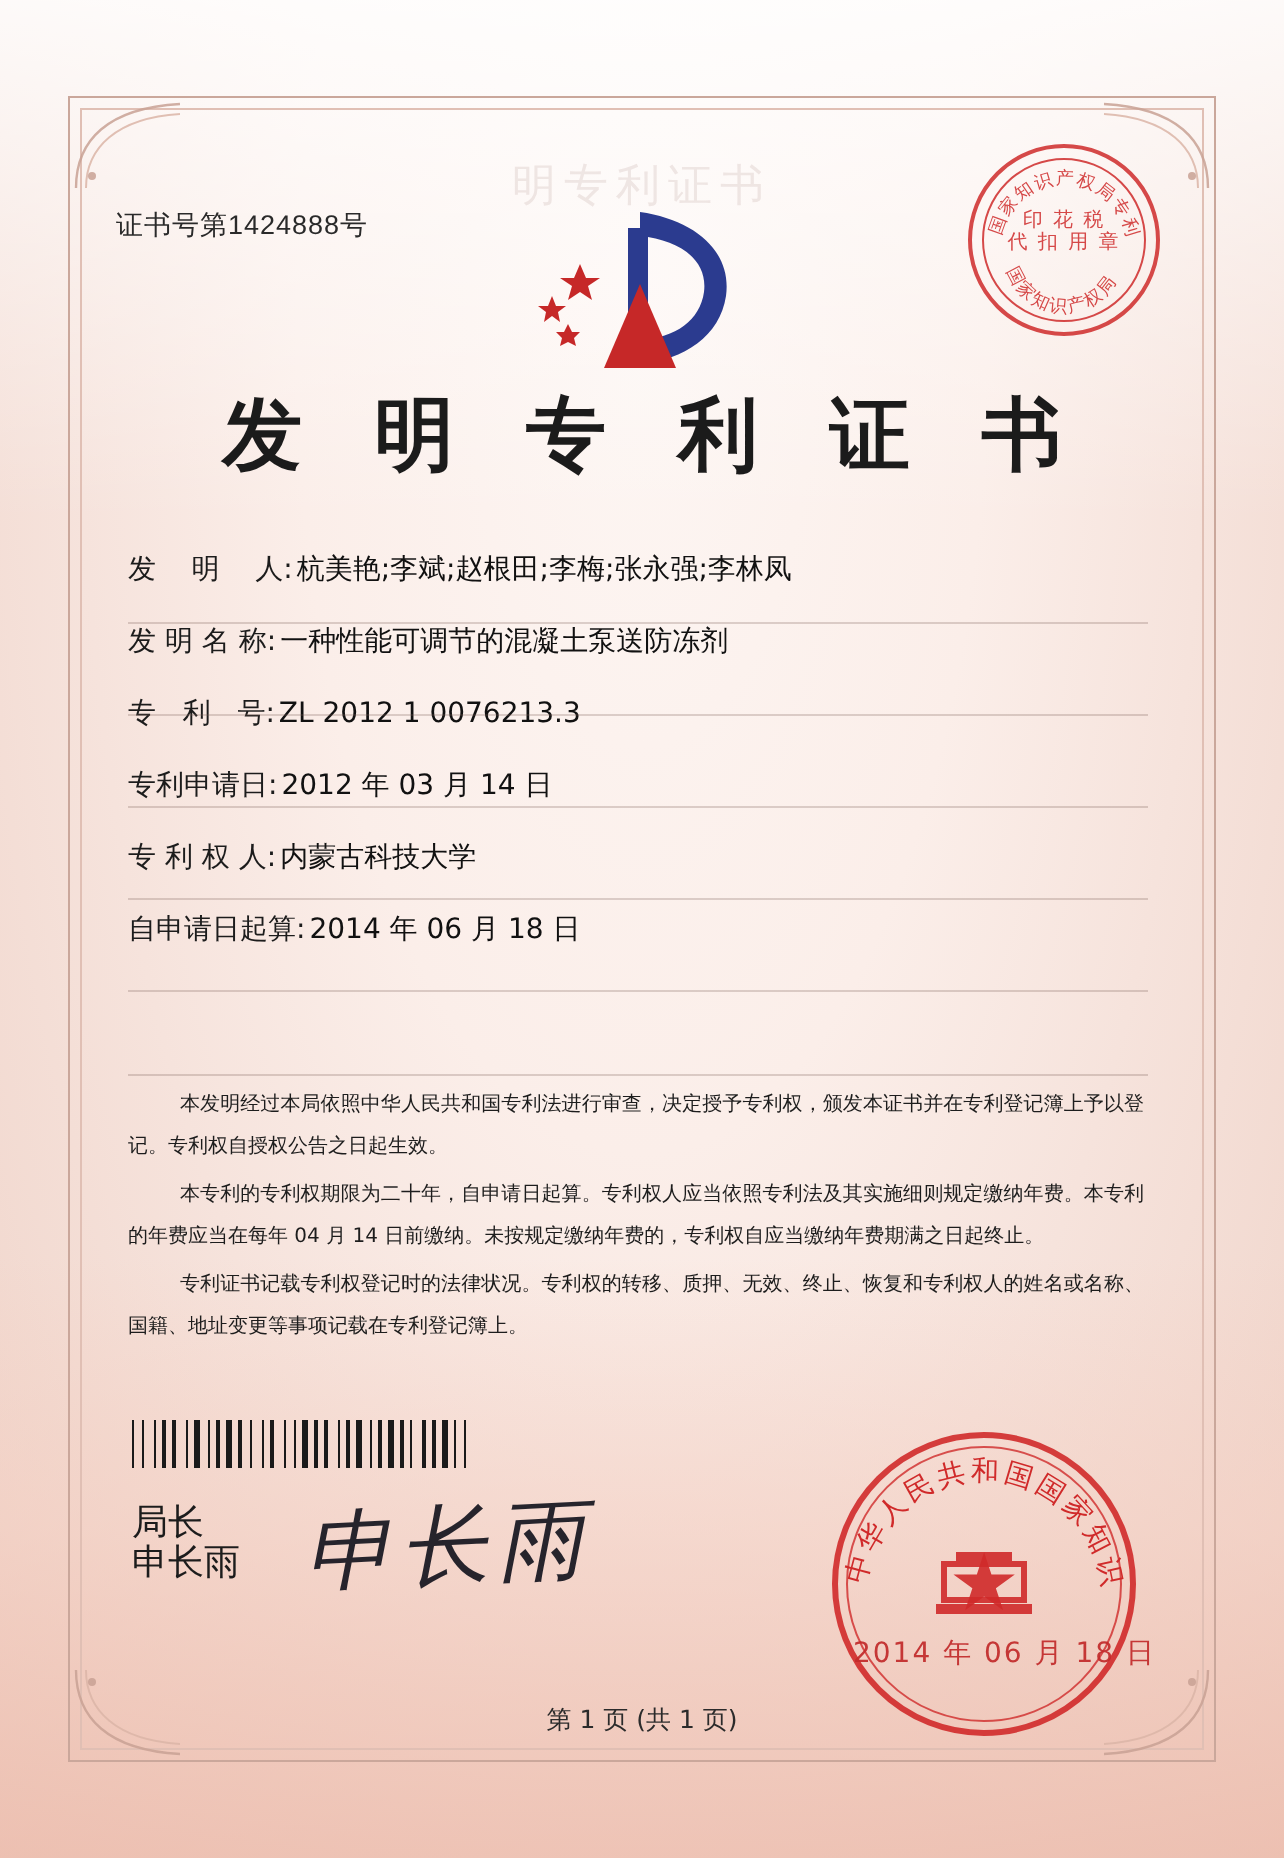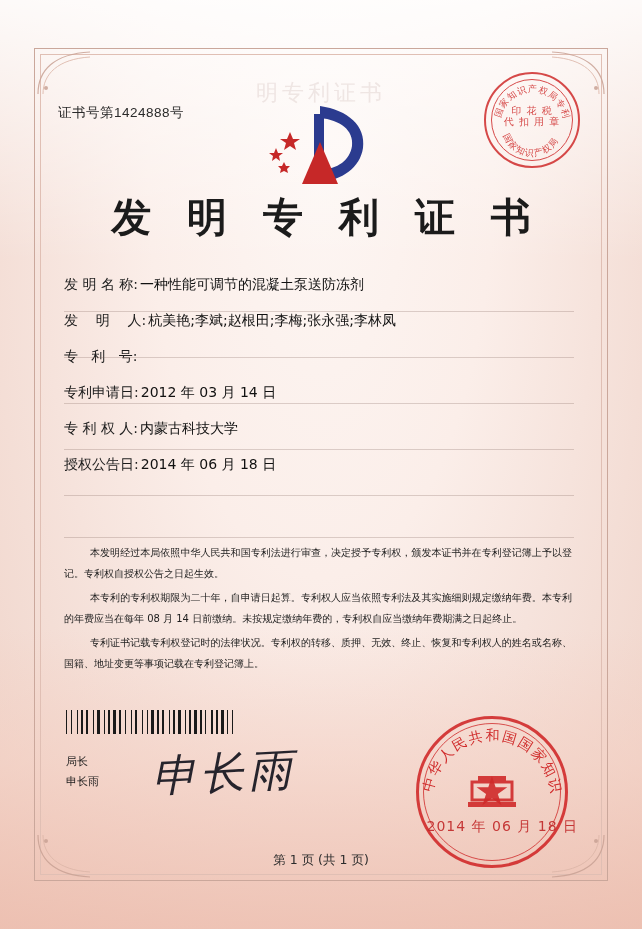--- a/index.html
+++ b/index.html
@@ -189,21 +189,21 @@
     display: inline-block;
     height: 24px;
     background: #1a1a1a;
     margin-right: 1px;
     vertical-align: top;
   }
 
   .director-block {
     position: absolute;
     left: 66px; top: 752px;
-    font-size: 11px;
+    font-size: 18px;
     line-height: 20px;
     color: #1c1c1c;
     font-family: "DejaVu Sans", sans-serif;
   }
   .signature {
     position: absolute;
     left: 152px; top: 744px;
     font-size: 44px;
     color: #15151f;
     font-family: "DejaVu Serif", serif;
@@ -330,54 +330,55 @@
     <div class="seal-center">
       <div>印 花 税</div>
       <div>代 扣 用 章</div>
     </div>
   </div>
 
   <div class="title">发 明 专 利 证 书</div>
 
   <div class="fields">
     <div class="field-row">
+      <span class="lbl">发    明    人:</span>
+      <span class="val">杭美艳;李斌;赵根田;李梅;张永强;李林凤</span>
+    </div>
+    <div class="field-row">
       <span class="lbl">发 明 名 称:</span>
       <span class="val">一种性能可调节的混凝土泵送防冻剂</span>
     </div>
     <div class="field-row">
-      <span class="lbl">发    明    人:</span>
-      <span class="val">杭美艳;李斌;赵根田;李梅;张永强;李林凤</span>
-    </div>
-    <div class="field-row">
       <span class="lbl">专   利   号:</span>
+      <span class="val">ZL 2012 1 0076213.3</span>
     </div>
     <div class="field-row">
       <span class="lbl">专利申请日:</span>
       <span class="val">2012 年 03 月 14 日</span>
     </div>
     <div class="field-row">
       <span class="lbl">专 利 权 人:</span>
       <span class="val">内蒙古科技大学</span>
     </div>
     <div class="field-row">
-      <span class="lbl">授权公告日:</span>
+      <span class="lbl">自申请日起算:</span>
       <span class="val">2014 年 06 月 18 日</span>
     </div>
   </div>
 
   <div class="rule" style="top:311px"></div>
   <div class="rule" style="top:357px"></div>
   <div class="rule" style="top:403px"></div>
   <div class="rule" style="top:449px"></div>
   <div class="rule" style="top:495px"></div>
   <div class="rule" style="top:537px"></div>
 
   <div class="body-text">
     <p>本发明经过本局依照中华人民共和国专利法进行审查，决定授予专利权，颁发本证书并在专利登记簿上予以登记。专利权自授权公告之日起生效。</p>
-    <p>本专利的专利权期限为二十年，自申请日起算。专利权人应当依照专利法及其实施细则规定缴纳年费。本专利的年费应当在每年 08 月 14 日前缴纳。未按规定缴纳年费的，专利权自应当缴纳年费期满之日起终止。</p>
+    <p>本专利的专利权期限为二十年，自申请日起算。专利权人应当依照专利法及其实施细则规定缴纳年费。本专利的年费应当在每年 04 月 14 日前缴纳。未按规定缴纳年费的，专利权自应当缴纳年费期满之日起终止。</p>
     <p>专利证书记载专利权登记时的法律状况。专利权的转移、质押、无效、终止、恢复和专利权人的姓名或名称、国籍、地址变更等事项记载在专利登记簿上。</p>
   </div>
 
   <div class="barcode" id="barcode"><i style="width:1px"></i><i style="width:2px;background:transparent"></i><i style="width:1px"></i><i style="width:3px;background:transparent"></i><i style="width:1px"></i><i style="width:1px;background:transparent"></i><i style="width:2px"></i><i style="width:1px;background:transparent"></i><i style="width:2px"></i><i style="width:3px;background:transparent"></i><i style="width:1px"></i><i style="width:1px;background:transparent"></i><i style="width:3px"></i><i style="width:2px;background:transparent"></i><i style="width:1px"></i><i style="width:1px;background:transparent"></i><i style="width:2px"></i><i style="width:1px;background:transparent"></i><i style="width:3px"></i><i style="width:1px;background:transparent"></i><i style="width:2px"></i><i style="width:2px;background:transparent"></i><i style="width:1px"></i><i style="width:3px;background:transparent"></i><i style="width:1px"></i><i style="width:1px;background:transparent"></i><i style="width:2px"></i><i style="width:3px;background:transparent"></i><i style="width:1px"></i><i style="width:2px;background:transparent"></i><i style="width:1px"></i><i style="width:1px;background:transparent"></i><i style="width:3px"></i><i style="width:1px;background:transparent"></i><i style="width:2px"></i><i style="width:1px;background:transparent"></i><i style="width:2px"></i><i style="width:3px;background:transparent"></i><i style="width:1px"></i><i style="width:1px;background:transparent"></i><i style="width:2px"></i><i style="width:1px;background:transparent"></i><i style="width:3px"></i><i style="width:2px;background:transparent"></i><i style="width:1px"></i><i style="width:1px;background:transparent"></i><i style="width:2px"></i><i style="width:1px;background:transparent"></i><i style="width:3px"></i><i style="width:1px;background:transparent"></i><i style="width:2px"></i><i style="width:1px;background:transparent"></i><i style="width:1px"></i><i style="width:3px;background:transparent"></i><i style="width:2px"></i><i style="width:1px;background:transparent"></i><i style="width:2px"></i><i style="width:1px;background:transparent"></i><i style="width:3px"></i><i style="width:1px;background:transparent"></i><i style="width:1px"></i><i style="width:2px;background:transparent"></i><i style="width:1px"></i><i style="width:2px;background:transparent"></i></div>
 
   <div class="director-block">
     <div>局长</div>
     <div>申长雨</div>
   </div>
 

